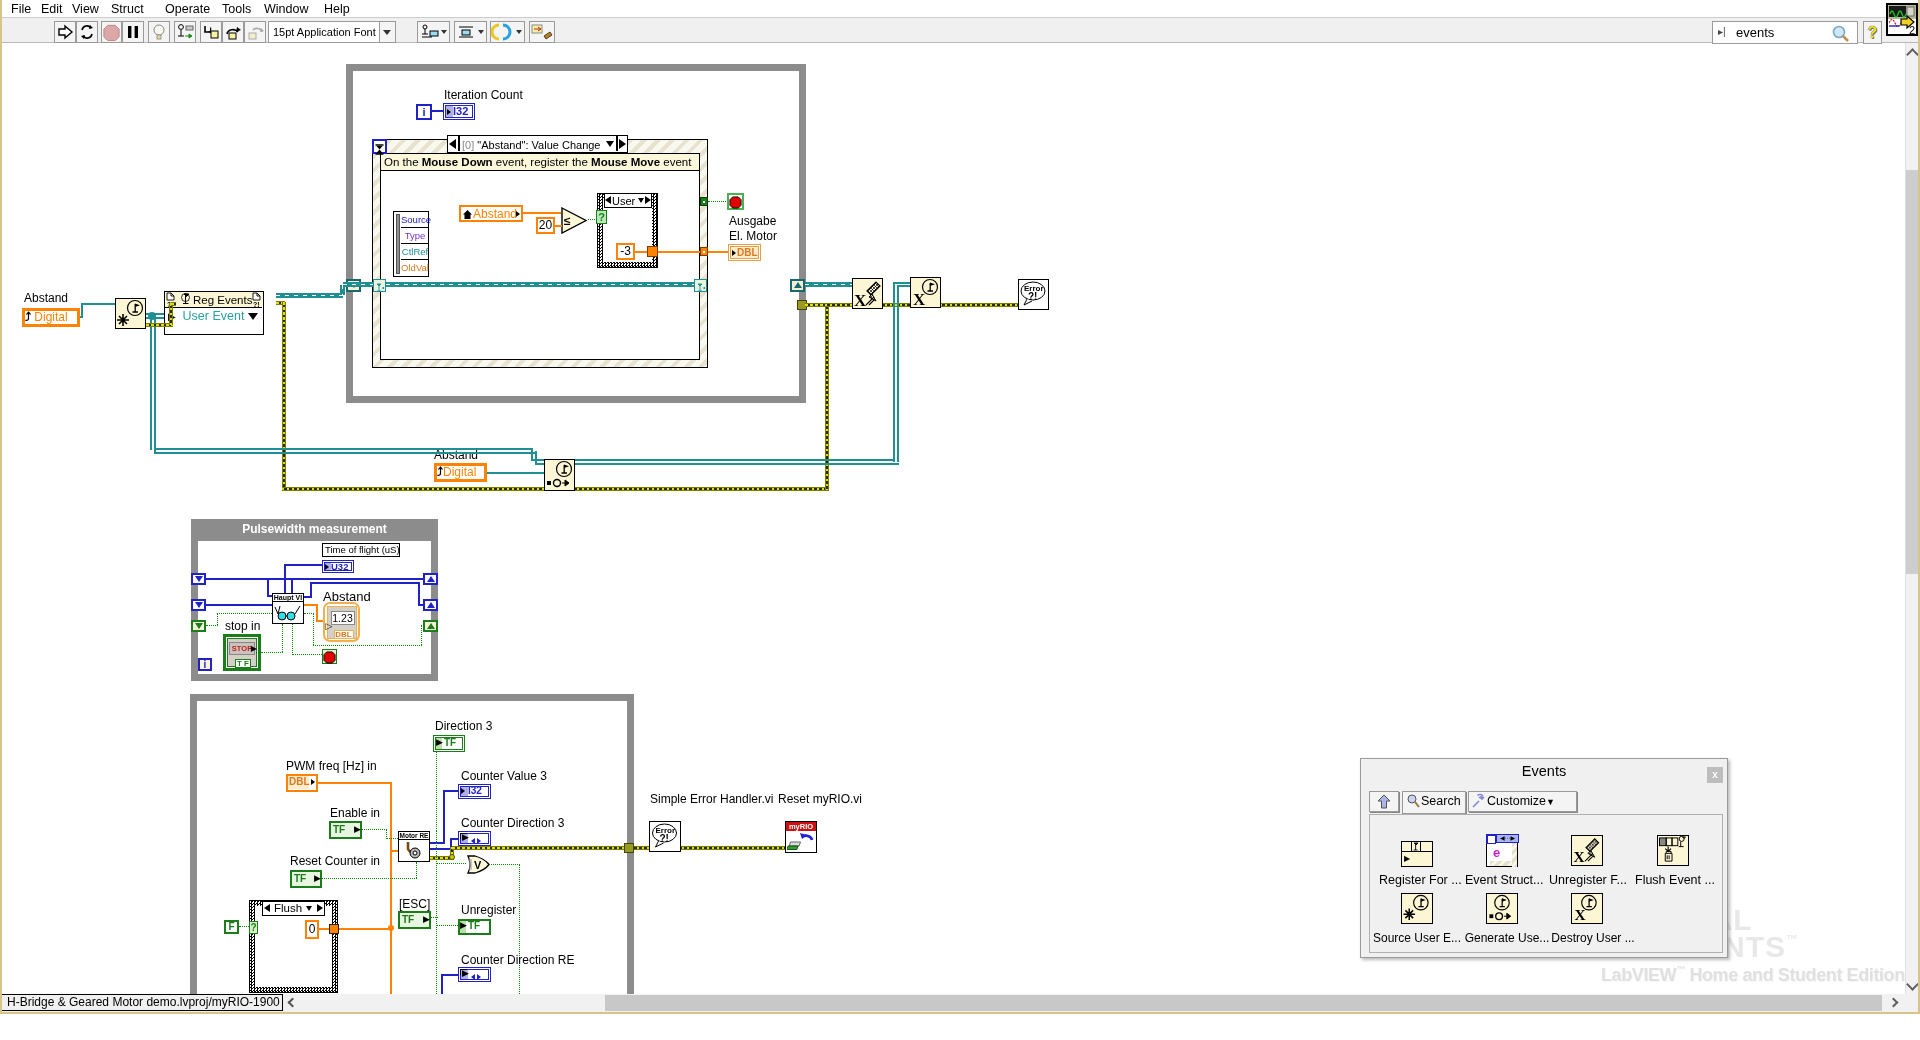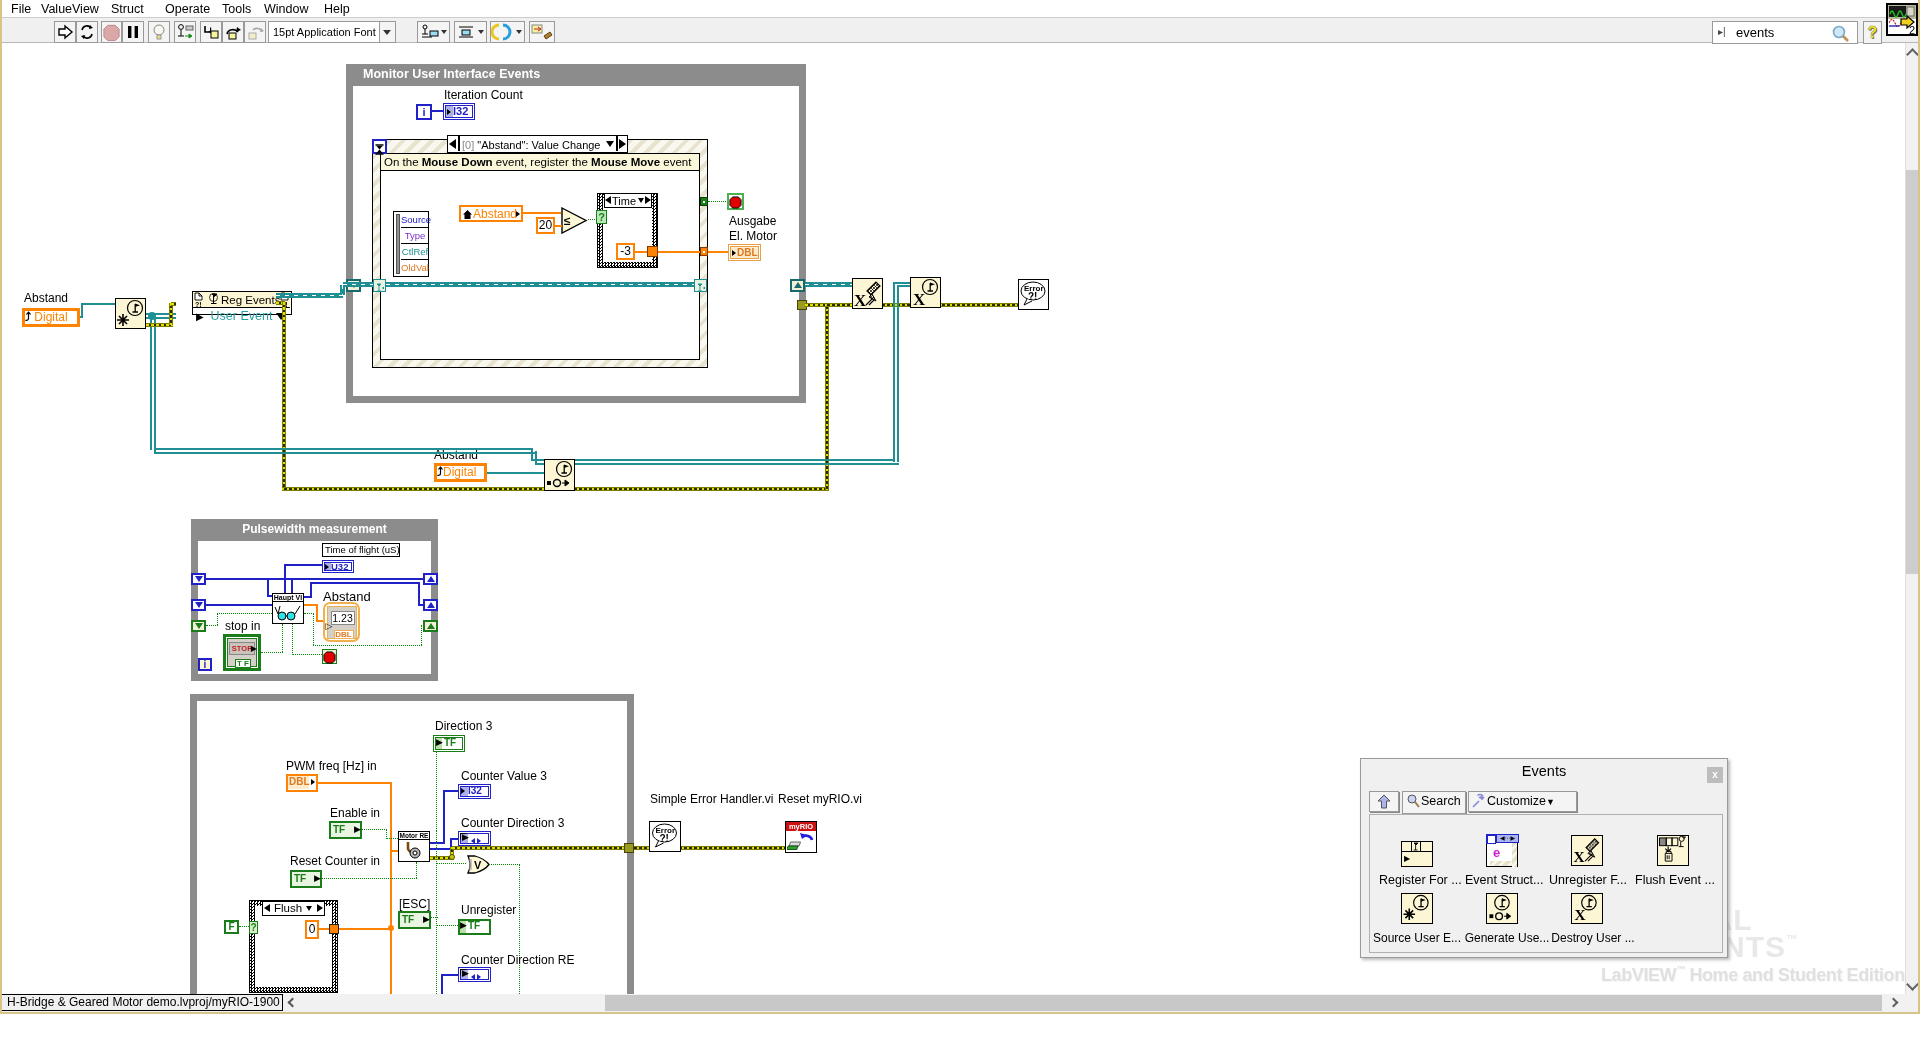--- a/index.html
+++ b/index.html
@@ -26,21 +26,21 @@
 .tbbtn{position:absolute;top:21px;height:22px;border:1px solid #9a9a9a;background:#f4f4f4}
 </style>
 </head>
 <body>
 <div id="app">
 
   <div class="abs" style="left:0;top:0;width:1920px;height:17px;background:#fff"></div>
   <div class="abs" style="left:0;top:17px;width:1920px;height:26px;background:#f0f0f0;border-top:1px solid #cdcdcd;border-bottom:1px solid #b8b8b8"></div>
   <div class="abs" id="menubar" style="left:0;top:2px;height:13px;font-size:12.5px">
     <span class="abs" style="left:11px">File</span>
-    <span class="abs" style="left:41px">Value</span>
+    <span class="abs" style="left:41px">Edit</span>
     <span class="abs" style="left:72px">View</span>
     <span class="abs" style="left:111px">Struct</span>
     <span class="abs" style="left:165px">Operate</span>
     <span class="abs" style="left:222px">Tools</span>
     <span class="abs" style="left:264px">Window</span>
     <span class="abs" style="left:324px">Help</span>
   </div>
   <div class="abs" id="toolbar" style="left:0;top:0;width:1920px;height:43px">
 
     <div class="tbbtn" style="left:54px;width:22px">
@@ -159,21 +159,20 @@
     <div class="abs" style="left:1863px;top:21px;width:19px;height:23px;border:1px solid #9a9a9a;background:#f4f4f4;text-align:center;font-weight:bold;font-size:16px;line-height:21px;color:#f0e020;text-shadow:0 0 1px #000, 1px 1px 0 #888">?</div>
   </div>
 
   <div class="abs" id="canvas" style="left:0;top:0;width:1905px;height:994px;overflow:hidden">
 
     <div class="abs" style="left:1688px;top:903px;font-weight:bold;font-size:30px;color:#e8e8e8;letter-spacing:1px">NAL</div>
     <div class="abs" style="left:1702px;top:930px;font-weight:bold;font-size:30px;color:#e8e8e8;letter-spacing:1px">ENTS<span style="font-size:12px;vertical-align:14px">™</span></div>
     <div class="abs" style="left:1601px;top:964px;font-weight:bold;font-size:18px;letter-spacing:-0.4px;color:#e0e0e0;text-shadow:1px 1px 0 #f6f6f6;white-space:nowrap">LabVIEW<span style="font-size:9px;vertical-align:9px">™</span> Home and Student Edition</div>
 
     <div class="abs" style="left:346px;top:64px;width:460px;height:339px;border:7px solid #8c8c8c"></div>
-    <div class="abs" style="left:346px;top:64px;width:460px;height:22px;background:#8c8c8c;color:#fff;font-weight:bold;font-size:12.5px;line-height:21px;padding-left:17px">Monitor User Interface Events</div>
 
     <div class="lbl" style="left:444px;top:89px">Iteration Count</div>
     <div class="abs" style="left:416px;top:104px;width:16px;height:16px;border:2px solid #2121c8;background:#fff;color:#2121c8;font-weight:bold;font-size:11px;text-align:center;line-height:12px">i</div>
     <div class="wire blue" style="left:432px;top:110px;width:11px;height:2px"></div>
     <div class="abs" style="left:443px;top:103px;width:32px;height:17px;border:1px solid #2121c8;background:#fff">
       <div class="abs" style="left:1px;top:1px;right:1px;bottom:1px;border:1px solid #2121c8;background:#fff"></div>
       <div class="abs" style="left:2px;top:2px;width:7px;height:11px;background:#b0b0e8"></div>
       <div class="abs" style="left:2.5px;top:4.5px;width:0;height:0;border-top:3.5px solid transparent;border-bottom:3.5px solid transparent;border-left:4.5px solid #000"></div>
       <div class="abs" style="left:9px;top:1px;font-size:11px;font-weight:bold;color:#2121c8">I32</div>
     </div>
@@ -218,21 +217,21 @@
         <path d="M1 1 L25 13.5 L1 26 Z" fill="#fdf8d8" stroke="#000" stroke-width="1.4"></path>
         <text x="3" y="18" font-size="12" font-weight="bold">≤</text>
       </svg>
     <div class="wire grnh" style="left:588px;top:219px;width:9px"></div>
 
     <div class="abs checker" style="left:597px;top:193px;width:61px;height:75px;border:1px solid #000"></div>
     <div class="abs" style="left:603px;top:199px;width:49px;height:63px;background:#fff"></div>
     <div class="abs" style="left:604px;top:193px;width:48px;height:15px;background:#fff;border:1.5px solid #000"></div>
     <div class="abs" style="left:605px;top:196px;width:0;height:0;border-top:4px solid transparent;border-bottom:4px solid transparent;border-right:6px solid #000"></div>
     <div class="abs" style="left:645px;top:196px;width:0;height:0;border-top:4px solid transparent;border-bottom:4px solid transparent;border-left:6px solid #000"></div>
-    <div class="abs" style="left:612px;top:195px;font-size:11px">Time</div>
+    <div class="abs" style="left:612px;top:195px;font-size:11px">User</div>
     <div class="abs" style="left:638px;top:198px;width:0;height:0;border-left:3.5px solid transparent;border-right:3.5px solid transparent;border-top:5px solid #000"></div>
     <div class="abs" style="left:596px;top:210px;width:11px;height:14px;background:#b8e8b8;border:1px solid #1a7d1a;color:#1a7d1a;font-size:11px;font-weight:bold;text-align:center;line-height:12px">?</div>
 
     <div class="abs" style="left:616px;top:243px;width:19px;height:17px;border:2px solid #ff8303;background:#fff;font-size:12px;text-align:center;line-height:13px">-3</div>
     <div class="abs" style="left:647px;top:246px;width:11px;height:11px;background:#ff8303;border:1px solid #803c00"></div>
     <div class="wire org" style="left:635px;top:251px;width:12px;height:2px"></div>
     <div class="wire org" style="left:658px;top:251px;width:44px;height:2px"></div>
     <div class="abs" style="left:700px;top:247px;width:8px;height:9px;background:#ff8303;border:1px solid #803c00">
         <div class="abs" style="left:2px;top:2.5px;width:2px;height:2px;background:#fff"></div>
       </div>
@@ -289,21 +288,21 @@
           <path d="M7 15 v12 M1 21 h12 M3 17 l8 8 M11 17 l-8 8" stroke="#000" stroke-width="1.6"></path>
         </svg>
     </div>
 
     <div class="wire teal" style="left:146px;top:313px;width:30px;height:2px"></div>
     <div class="wire teal" style="left:146px;top:317px;width:30px;height:2px"></div>
     <div class="wire teal" style="left:150px;top:314px;width:2px;height:136px"></div>
     <div class="wire teal" style="left:154px;top:318px;width:2px;height:135.5px"></div>
     <div class="abs" style="left:148px;top:312px;width:8px;height:8px;background:#1f8f93;border-radius:50%"></div>
 
-    <div class="abs" style="left:192px;top:291px;width:100px;height:24px;border:1.5px solid #000;background:#fff">
+    <div class="abs" style="left:164px;top:291px;width:100px;height:44px;border:1.5px solid #000;background:#fff">
       <div class="abs" style="left:0;top:0;width:97px;height:15.5px;background:#fcf6d4;border-bottom:1.5px solid #000"></div>
       <svg class="abs" style="left:1px;top:0px" width="10" height="15" viewBox="0 0 10 15">
           <path d="M1 1 h4 l3 3 v4 h-7 z M5 1 v3 h3" fill="#fff" stroke="#000" stroke-width="0.9"></path>
           <text x="1" y="15" font-size="7" font-weight="bold">?!</text>
         </svg>
       <svg class="abs" style="right:1px;top:0px" width="10" height="15" viewBox="0 0 10 15">
           <path d="M1 1 h4 l3 3 v4 h-7 z M5 1 v3 h3" fill="#fff" stroke="#000" stroke-width="0.9"></path>
           <text x="1" y="15" font-size="7" font-weight="bold">?!</text>
         </svg>
       <svg class="abs" style="left:16px;top:1px" width="11" height="13" viewBox="0 0 11 13">

